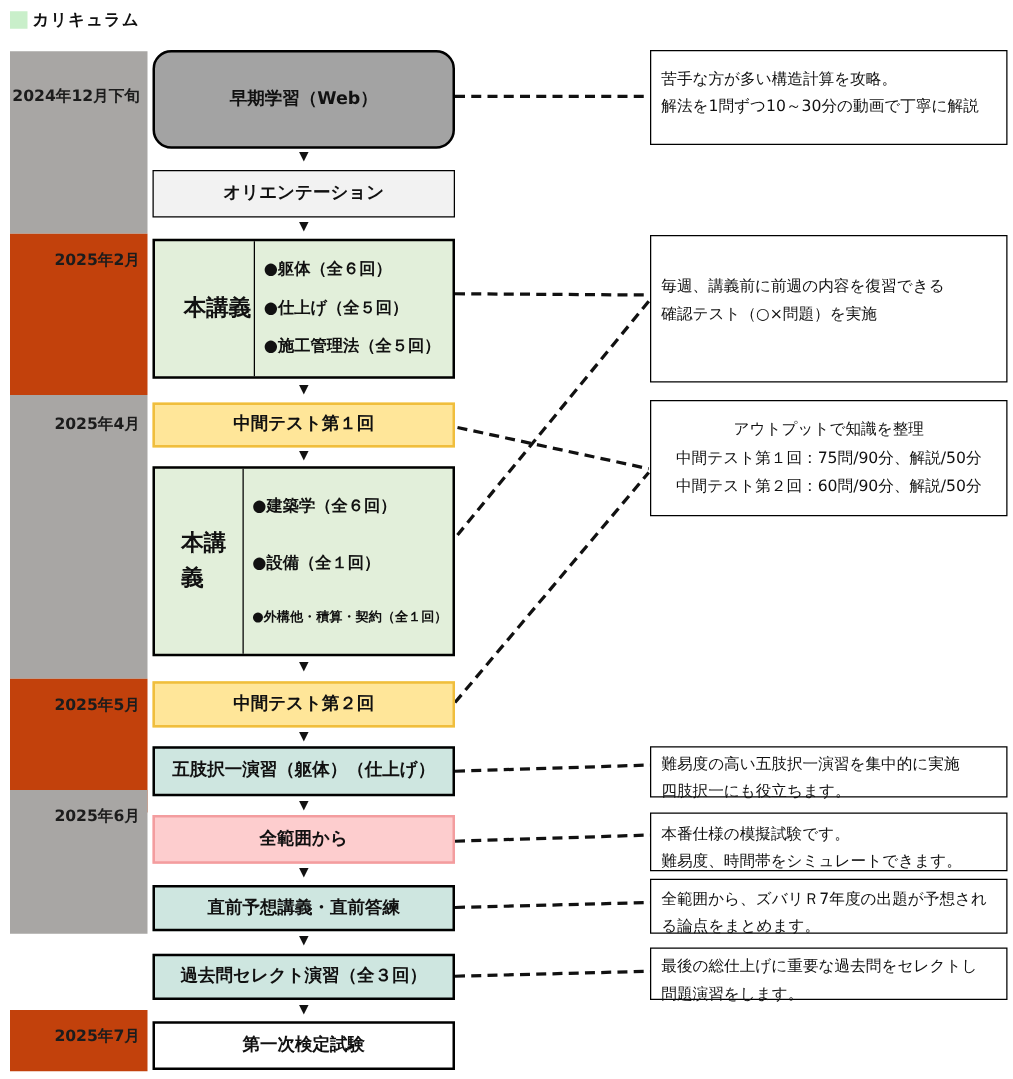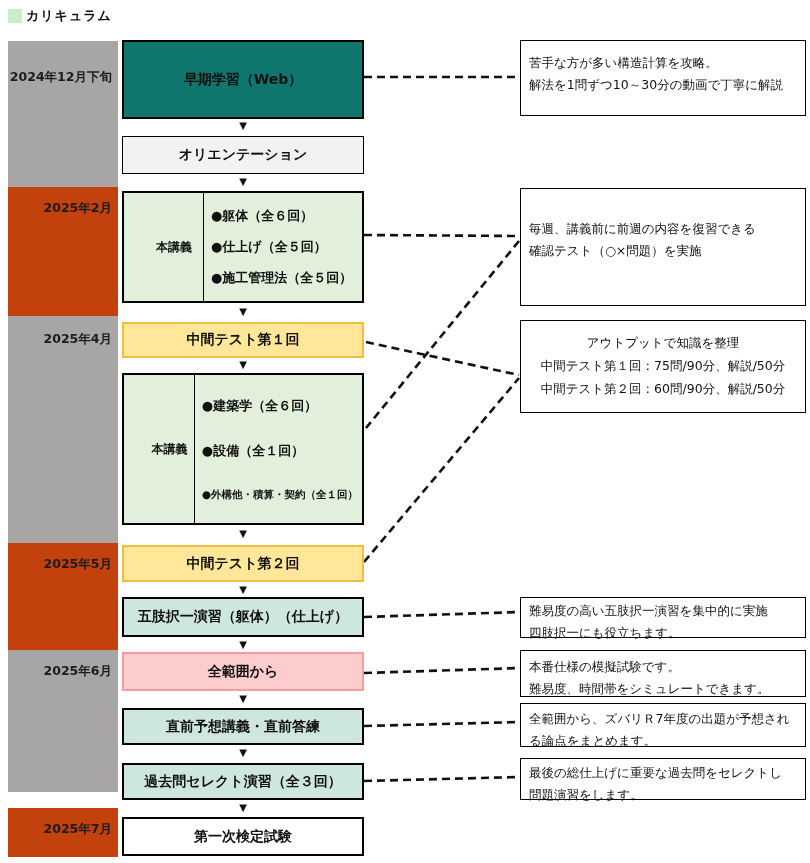--- a/index.html
+++ b/index.html
@@ -29,33 +29,33 @@
   
   svg.connectors { position:absolute; left:0; top:0; z-index:1; pointer-events:none; }
 
   
   .fbox {
     position:absolute; left:122px; width:242px; z-index:2;
     display:flex; align-items:center; justify-content:center;
     text-align:center; font-weight:bold; font-size:14px; line-height:1.55;
     background:#fff; border:2px solid #000;
   }
-  .fbox.gray   { background:#0f766e; }
+  .fbox.gray   { background:#a3a3a3;border-radius:15px; }
   .fbox.lgray  { background:#f2f2f2; border-width:1.5px; }
   .fbox.green  { background:#e2efda; }
   .fbox.yellow { background:#ffe699; border:2.5px solid #f0be3d; }
   .fbox.teal   { background:#cee6e0; }
   .fbox.pink   { background:#fdcdce; border:2.5px solid #f39d9f; }
   .fbox.white  { background:#ffffff; }
 
   .lecture { padding:0; align-items:stretch; justify-content:flex-start; text-align:left; }
   .lecture .side-label {
     width:80px; border-right:1.5px solid #000;
     display:flex; align-items:center; justify-content:center;
-    font-size:12px; font-weight:bold;padding-left:21px;
+    font-size:18px; font-weight:bold;padding-left:21px;
   }
   .lecture .bullets {
     flex:1; display:flex; flex-direction:column; justify-content:space-around;
     padding:8px 4px 8px 7px; font-size:13px; font-weight:bold;
   }
   .lecture .bullets .bullet { white-space:nowrap; }
   .lecture .bullets .bullet.small { font-size:10.5px; }
 
   
   .flow-arrow {
@@ -100,21 +100,21 @@
   </div>
   <div class="band light" style="top:187px;height:129px;">
     <span class="date" style="top:13px;">2025年2月</span>
   </div>
   <div class="band dark" style="top:316px;height:227px;text-decoration:underline;">
     <span class="date" style="top:15px;">2025年4月</span>
   </div>
   <div class="band light" style="top:543px;height:107px;">
     <span class="date" style="top:13px;">2025年5月</span>
   </div>
-  <div class="band dark" style="top:650px;height:142px;padding-left:25px;">
+  <div class="band dark" style="top:632px;height:115px;padding-left:25px;">
     <span class="date" style="top:13px;">2025年6月</span>
   </div>
   <div class="band light" style="top:808px;height:49px;">
     <span class="date" style="top:13px;">2025年7月</span>
   </div>
 
   <div class="fbox gray" style="top:40px;height:79px;">
     <div>
       <div>早期学習（Web）</div>
     </div>

